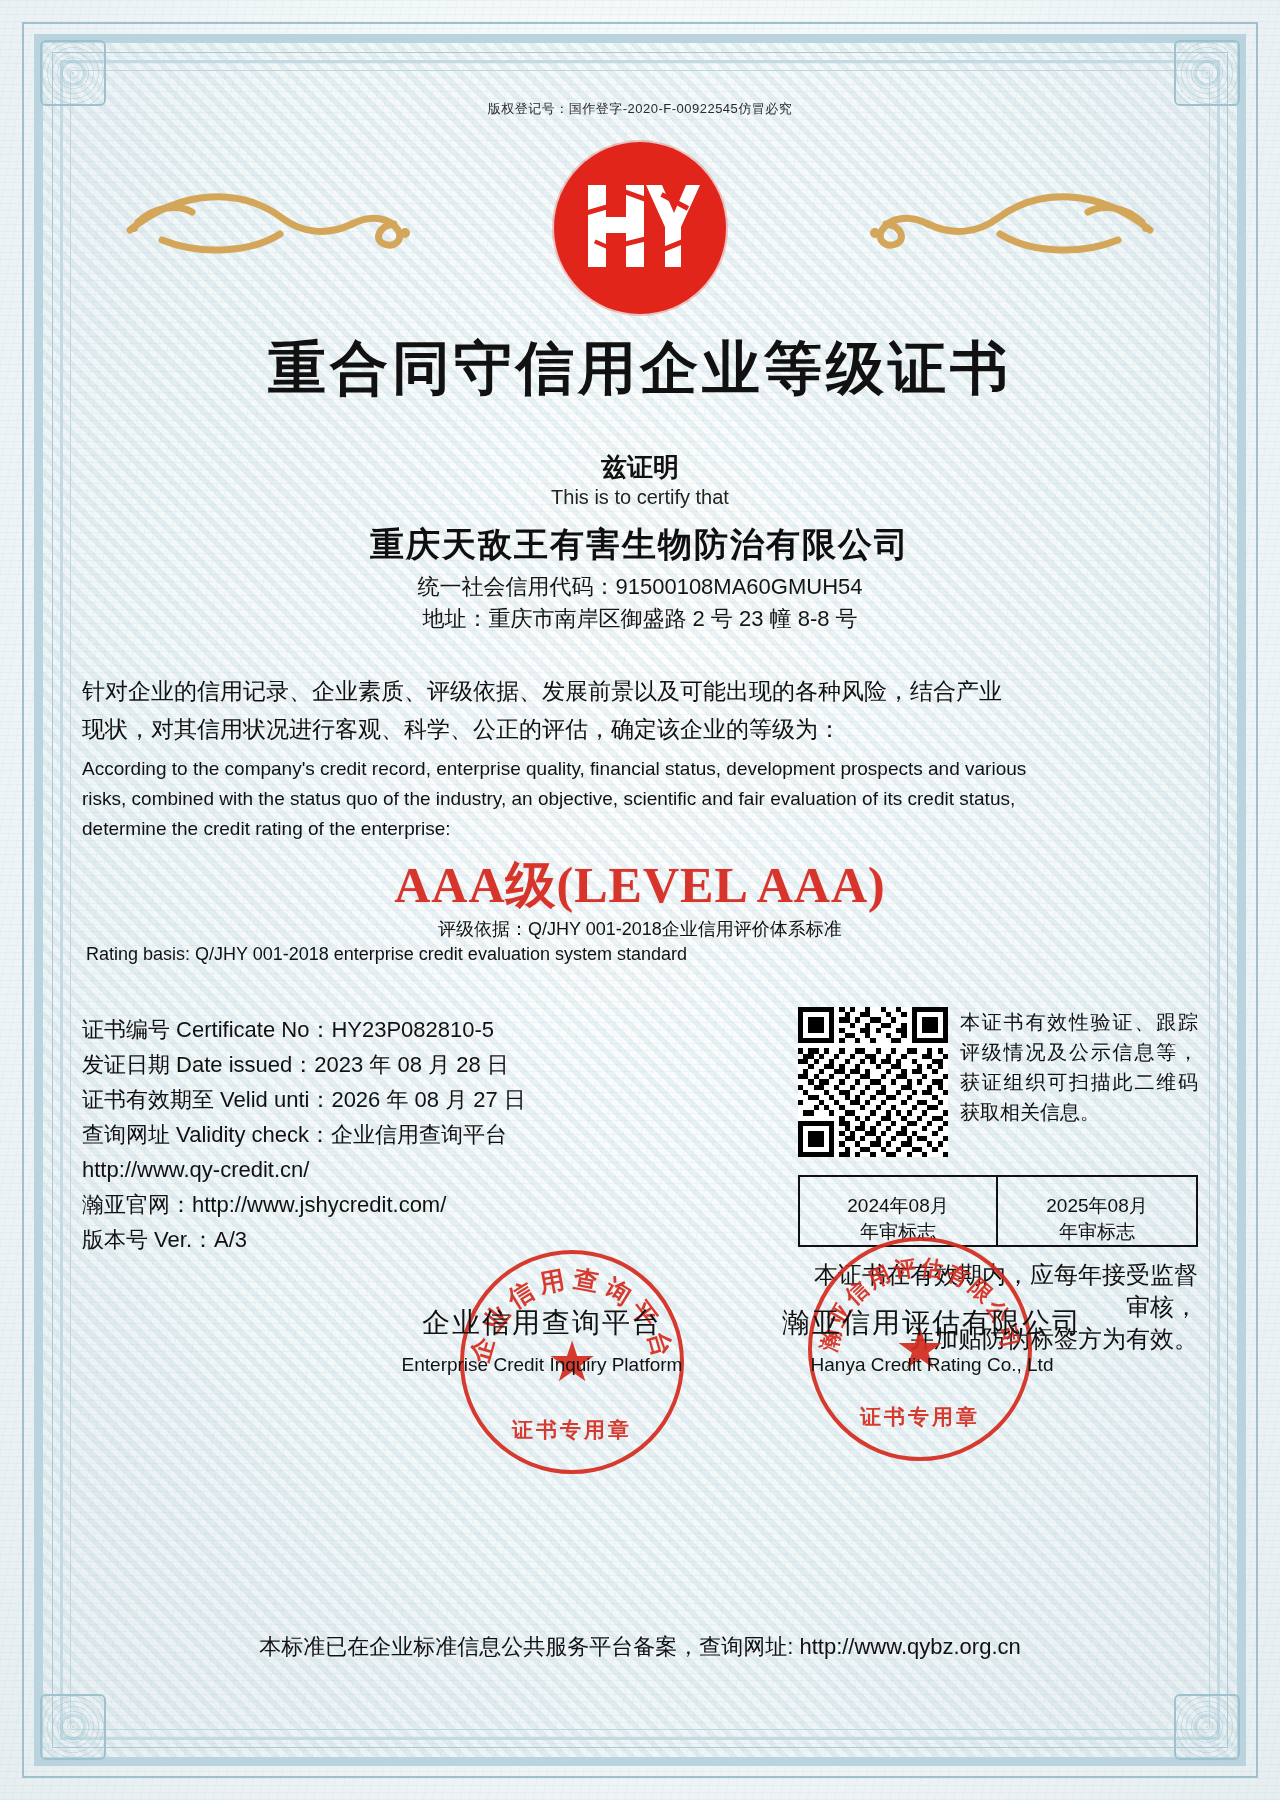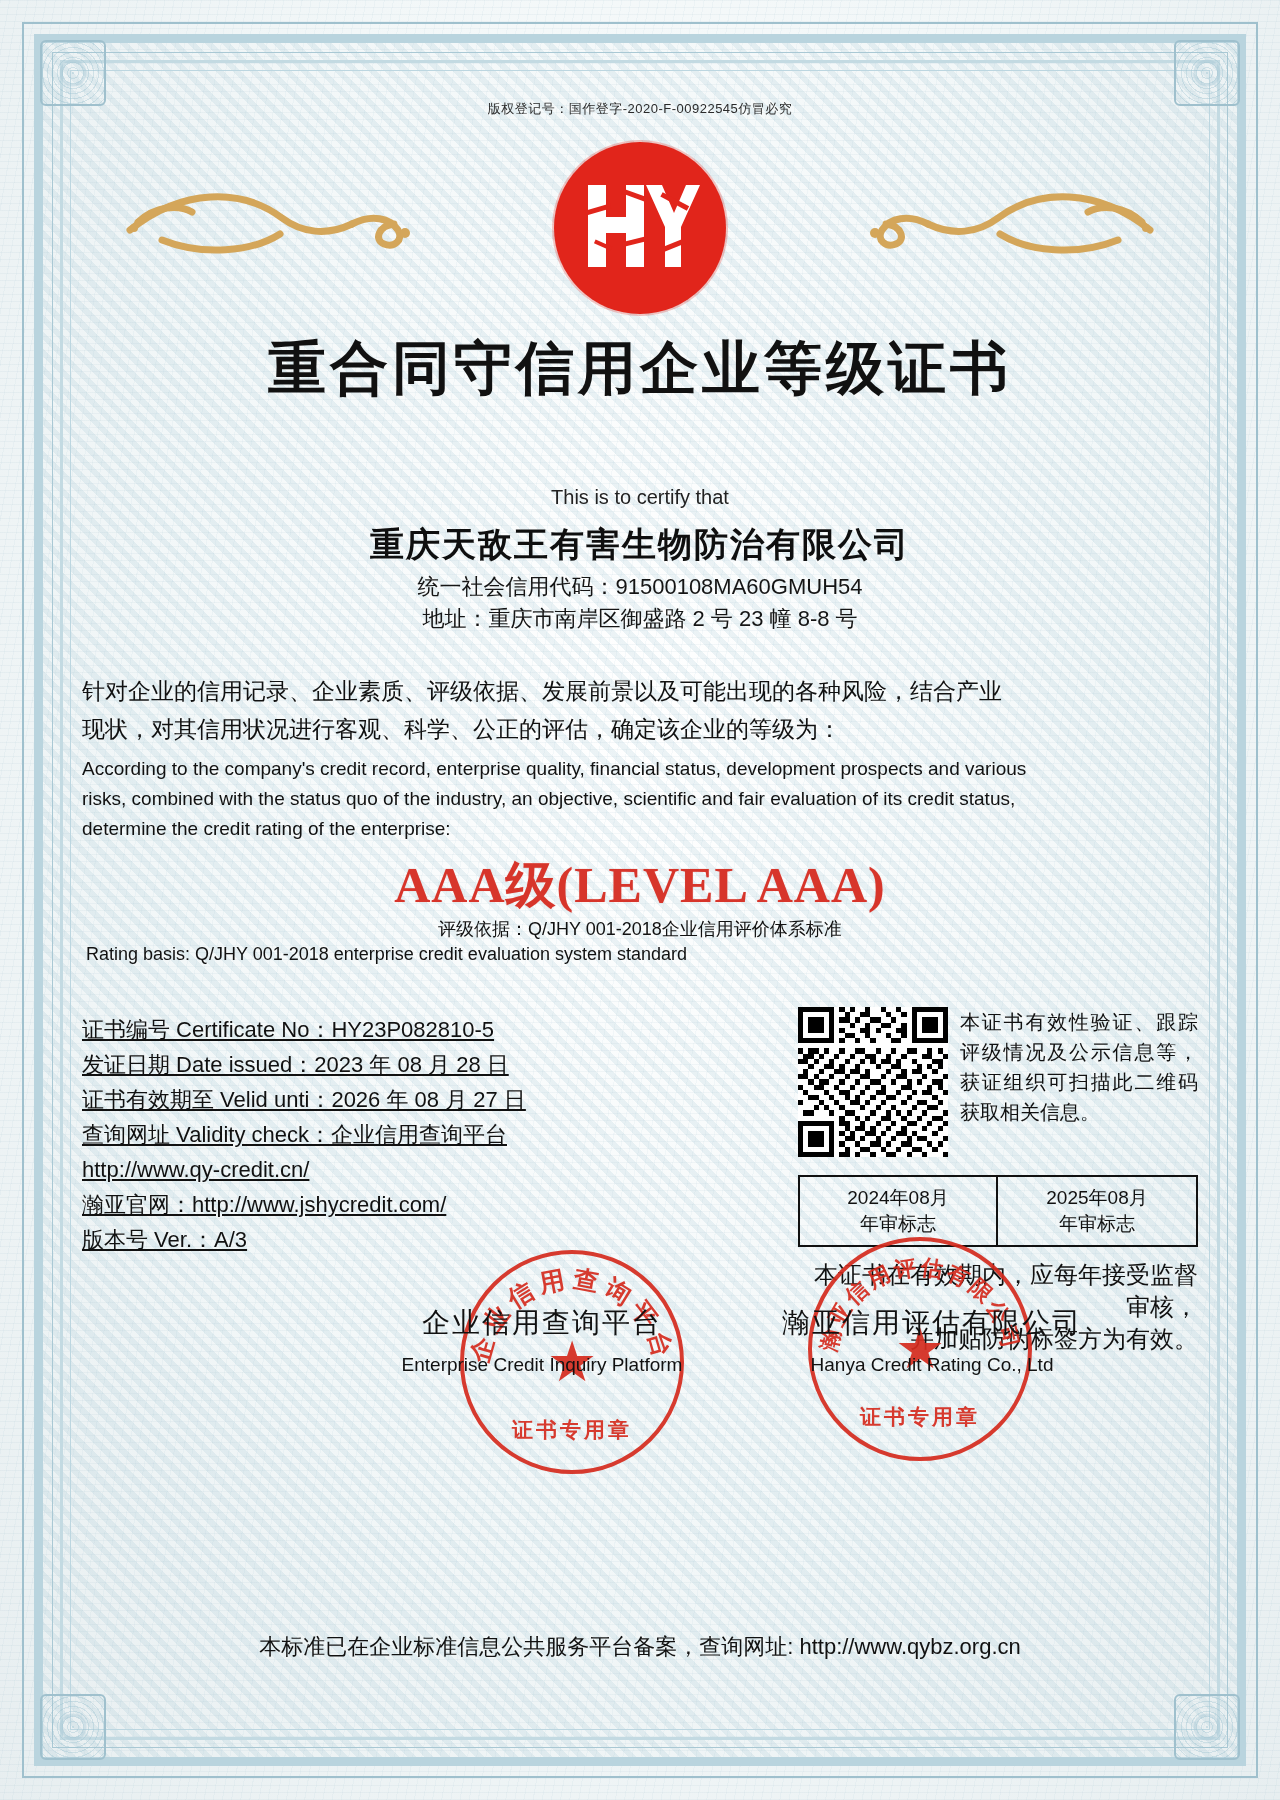--- a/index.html
+++ b/index.html
@@ -115,38 +115,38 @@
   .basis-en{
     position:absolute;top:862px;left:4px;right:0;text-align:left;
     font-size:18px;color:#111;
   }
 
   
   .details{
     position:absolute;top:930px;left:0;width:560px;
     font-size:22px;line-height:35px;color:#111;
   }
-  .details .row{white-space:nowrap;text-decoration:underline;}
+  .details .row{white-space:nowrap;}
 
   
   .qrblock{position:absolute;top:925px;right:0;width:400px;}
   .qr{
     position:absolute;left:0;top:0;width:150px;height:150px;background:#fff;
   }
   .qr svg{display:block;}
   .qrtext{
     position:absolute;left:162px;top:0;width:238px;
     font-size:20px;line-height:30px;color:#111;text-align:justify;
   }
   .stamps{
     position:absolute;left:0;top:168px;width:400px;display:flex;gap:0;
   }
   .stamp-box{
     width:50%;border:2px solid #111;height:72px;box-sizing:border-box;
-    display:flex;flex-direction:column;align-items:center;justify-content:center;
+    display:flex;flex-direction:column;align-items:center;justify-content:flex-end;
     font-size:19px;color:#111;line-height:26px;
   }
   .stamp-box+.stamp-box{border-left:0;}
   .qrnote{
     position:absolute;left:0;top:252px;width:400px;
     font-size:24px;line-height:32px;color:#111;text-align:right;
   }
 
   
   .seal{
@@ -253,20 +253,21 @@
             <rect x="80" y="26" width="30" height="5" transform="rotate(28 95 28)"></rect>
             <rect x="80" y="70" width="26" height="5" transform="rotate(-22 93 72)"></rect>
             <rect x="14" y="70" width="18" height="4" transform="rotate(24 23 72)"></rect>
           </g>
         </svg>
       </div>
     </div>
 
     <div class="title-cn">重合同守信用企业等级证书</div>
 
+    <div class="certify-cn">兹证明</div>
     <div class="certify-en">This is to certify that</div>
 
     <div class="company">重庆天敌王有害生物防治有限公司</div>
     <div class="usci">统一社会信用代码：91500108MA60GMUH54</div>
     <div class="addr">地址：重庆市南岸区御盛路 2 号 23 幢 8-8 号</div>
 
     <div class="body-cn">
       <span class="l1">针对企业的信用记录、企业素质、评级依据、发展前景以及可能出现的各种风险，结合产业</span>
       <span class="l2">现状，对其信用状况进行客观、科学、公正的评估，确定该企业的等级为：</span>
     </div>

